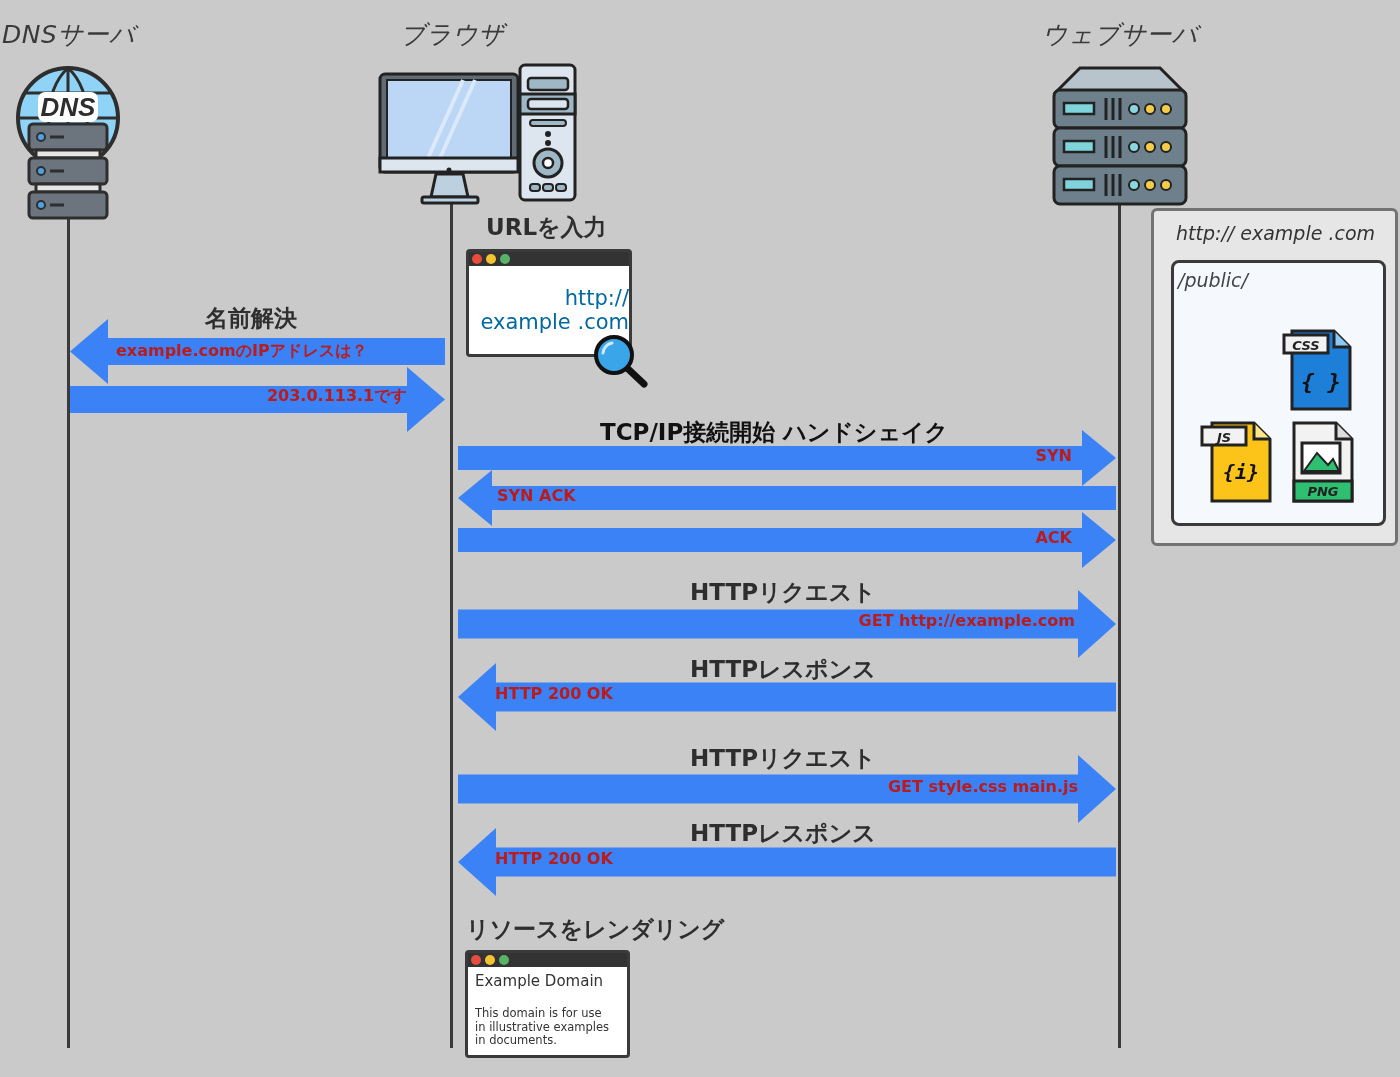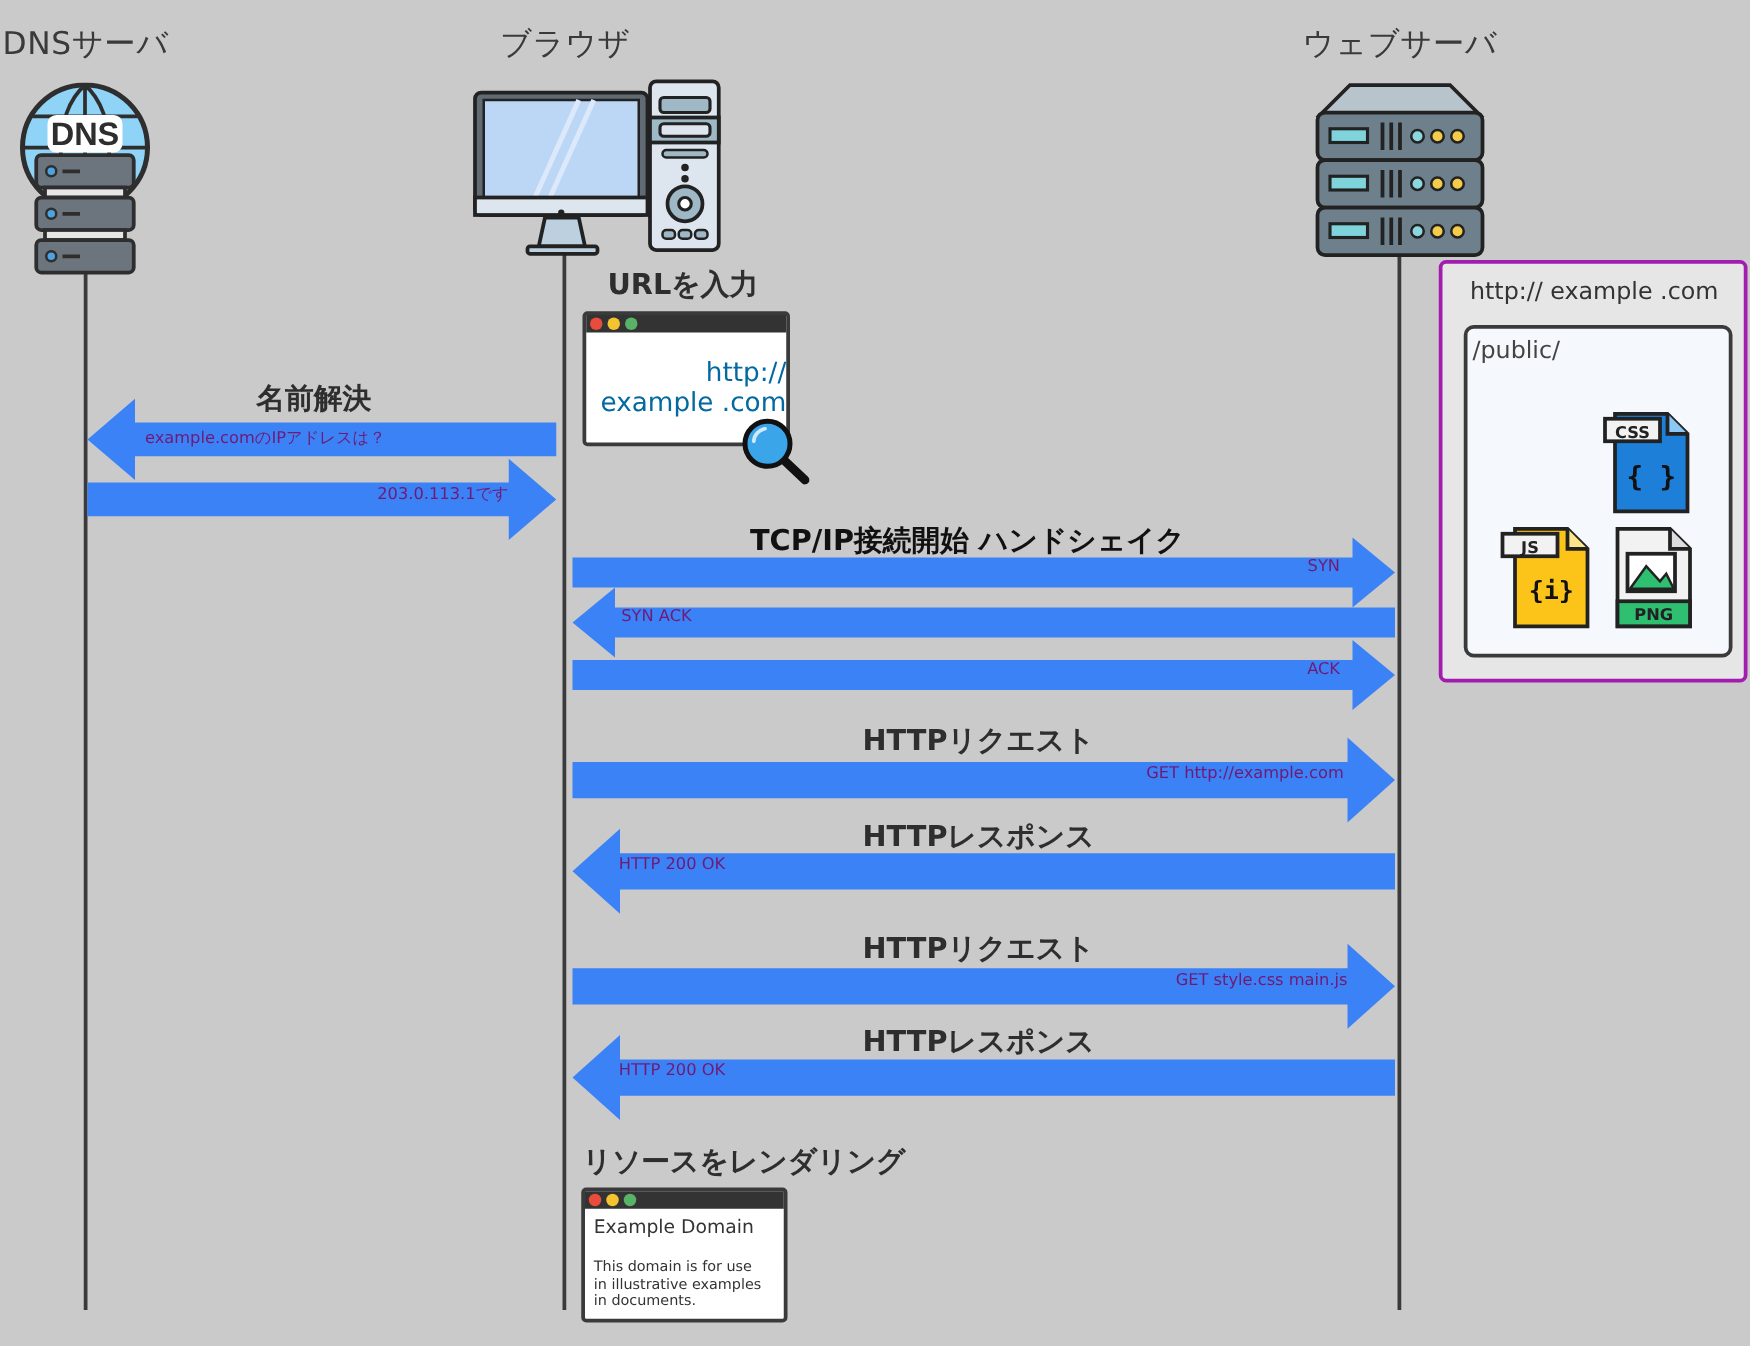--- a/index.html
+++ b/index.html
@@ -1,28 +1,28 @@
 <!DOCTYPE html>
 <html><head>
 <meta charset="utf-8">
 <style>
   html, body { margin:0; padding:0; }
   body { width:1400px; height:1077px; background:#cacaca; position:relative; overflow:hidden;
          font-family:"DejaVu Sans", "Liberation Sans", sans-serif; color:#333; }
-  .abs { position:absolute; }
+  .abs { position:absolute;font-style:italic; }
   .actor-title { font-size:25px; color:#3a3a3a; letter-spacing:0.5px; white-space:nowrap; }
   .lifeline { position:absolute; width:3px; background:#3a3a3a; }
   .section-label { position:absolute; font-weight:bold; color:#2e2e2e; white-space:nowrap; text-align:center; }
   .arrow { position:absolute; }
   .arrow svg { position:absolute; left:0; top:0; overflow:visible; }
-  .arrow-text { position:absolute; color:#701a75; font-weight:normal; font-size:13px; white-space:nowrap; }
+  .arrow-text { position:absolute; color:#b91c1c; font-weight:bold; font-size:16px; white-space:nowrap; }
   .browser-win { position:absolute; background:#fff; border:3px solid #3a3a3a; border-radius:4px; box-sizing:border-box; }
   .browser-win .bar { height:14px; background:#333; position:relative; }
   .dot { position:absolute; top:2px; width:10px; height:10px; border-radius:50%; }
-  .site-box { position:absolute; background:#e6e6e6; border:3px solid #a21caf; border-radius:6px; box-sizing:border-box; }
+  .site-box { position:absolute; background:#e6e6e6; border:3px solid #737373; border-radius:6px; box-sizing:border-box; }
   .folder-box { position:absolute; background:#f5f9fd; border:3px solid #3a3a3a; border-radius:8px; box-sizing:border-box; }
 </style>
 </head>
 <body>
 
 <div class="abs actor-title" style="left:2px;top:18px;">DNSサーバ</div>
 <div class="abs actor-title" style="left:400px;top:18px;">ブラウザ</div>
 <div class="abs actor-title" style="left:1042px;top:18px;">ウェブサーバ</div>
 
 <div class="lifeline" style="left:67px;top:215px;height:833px;"></div>

